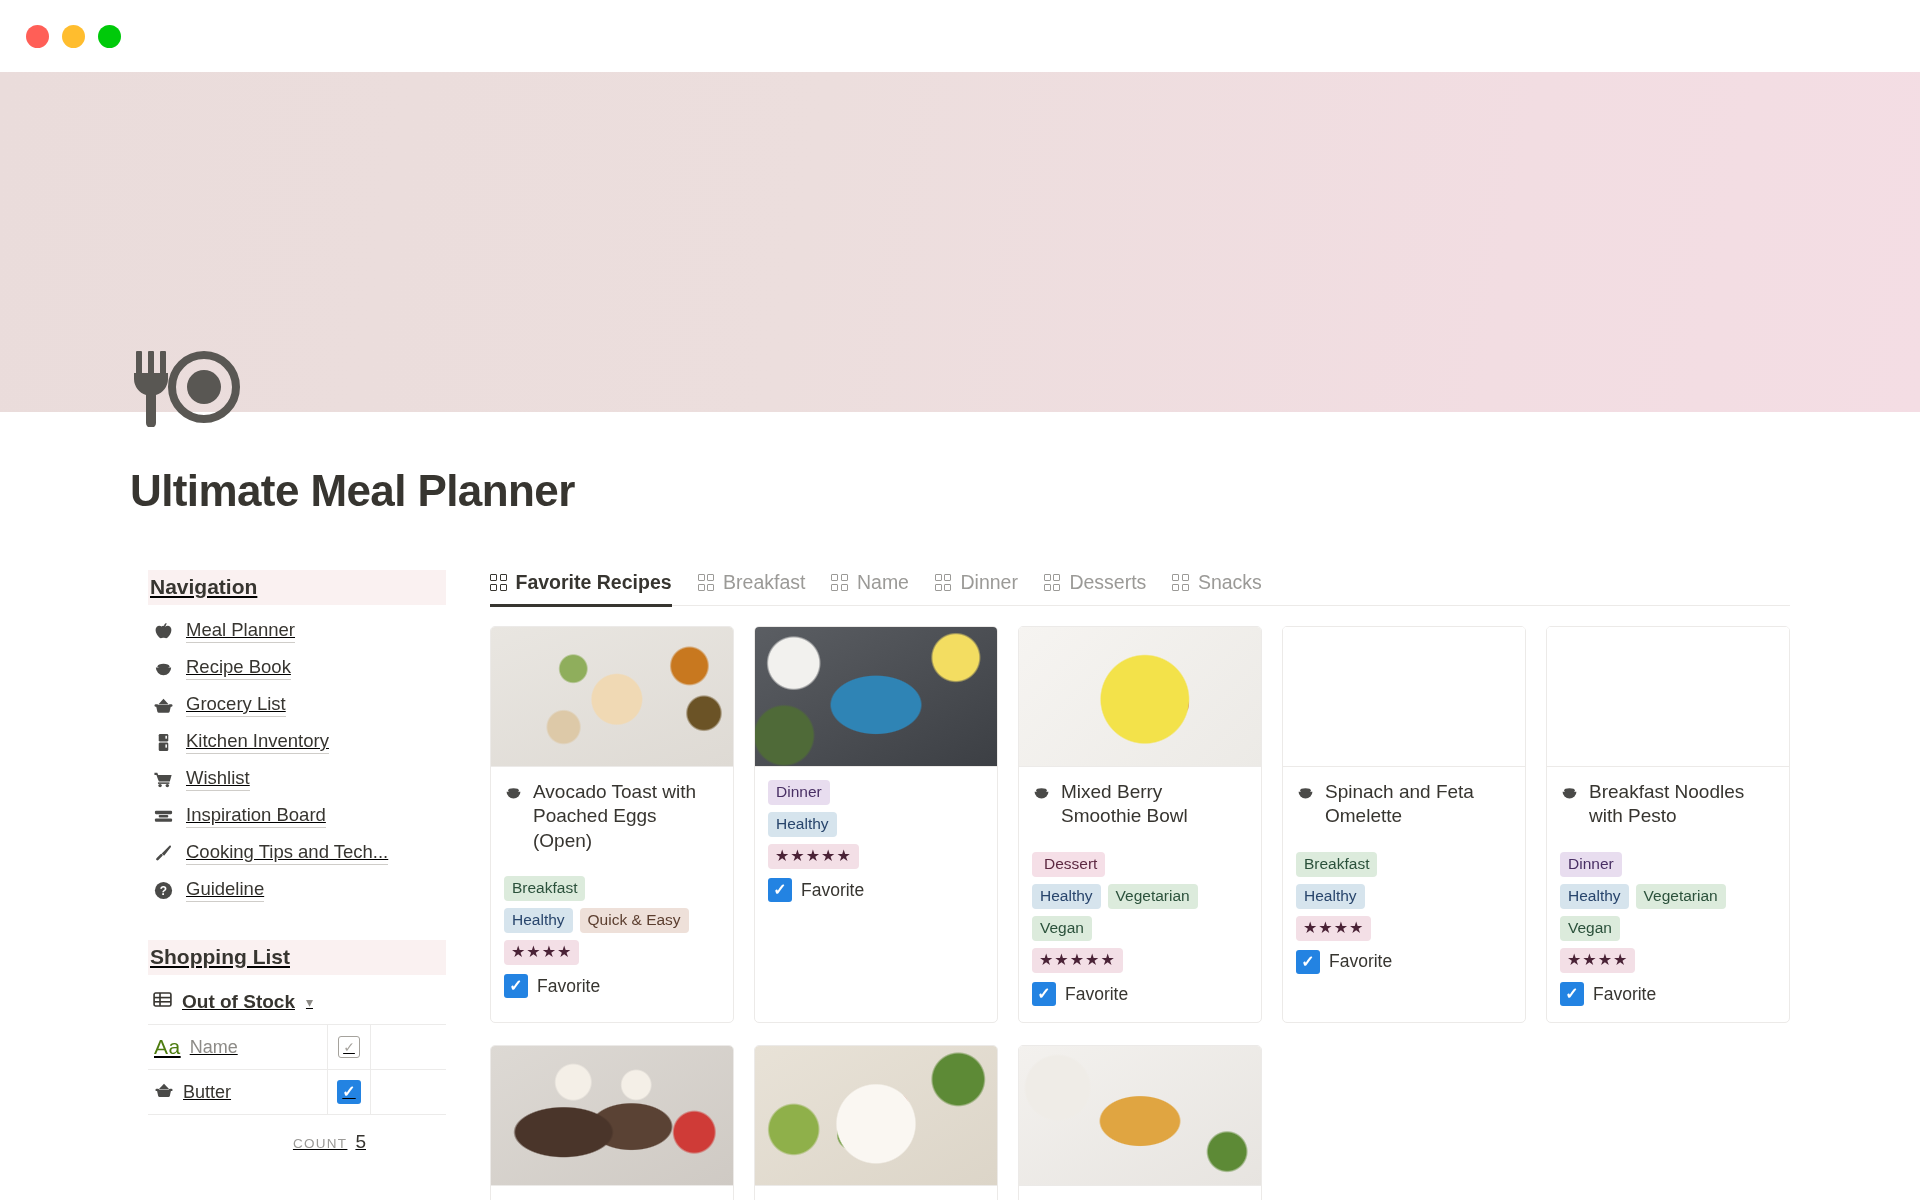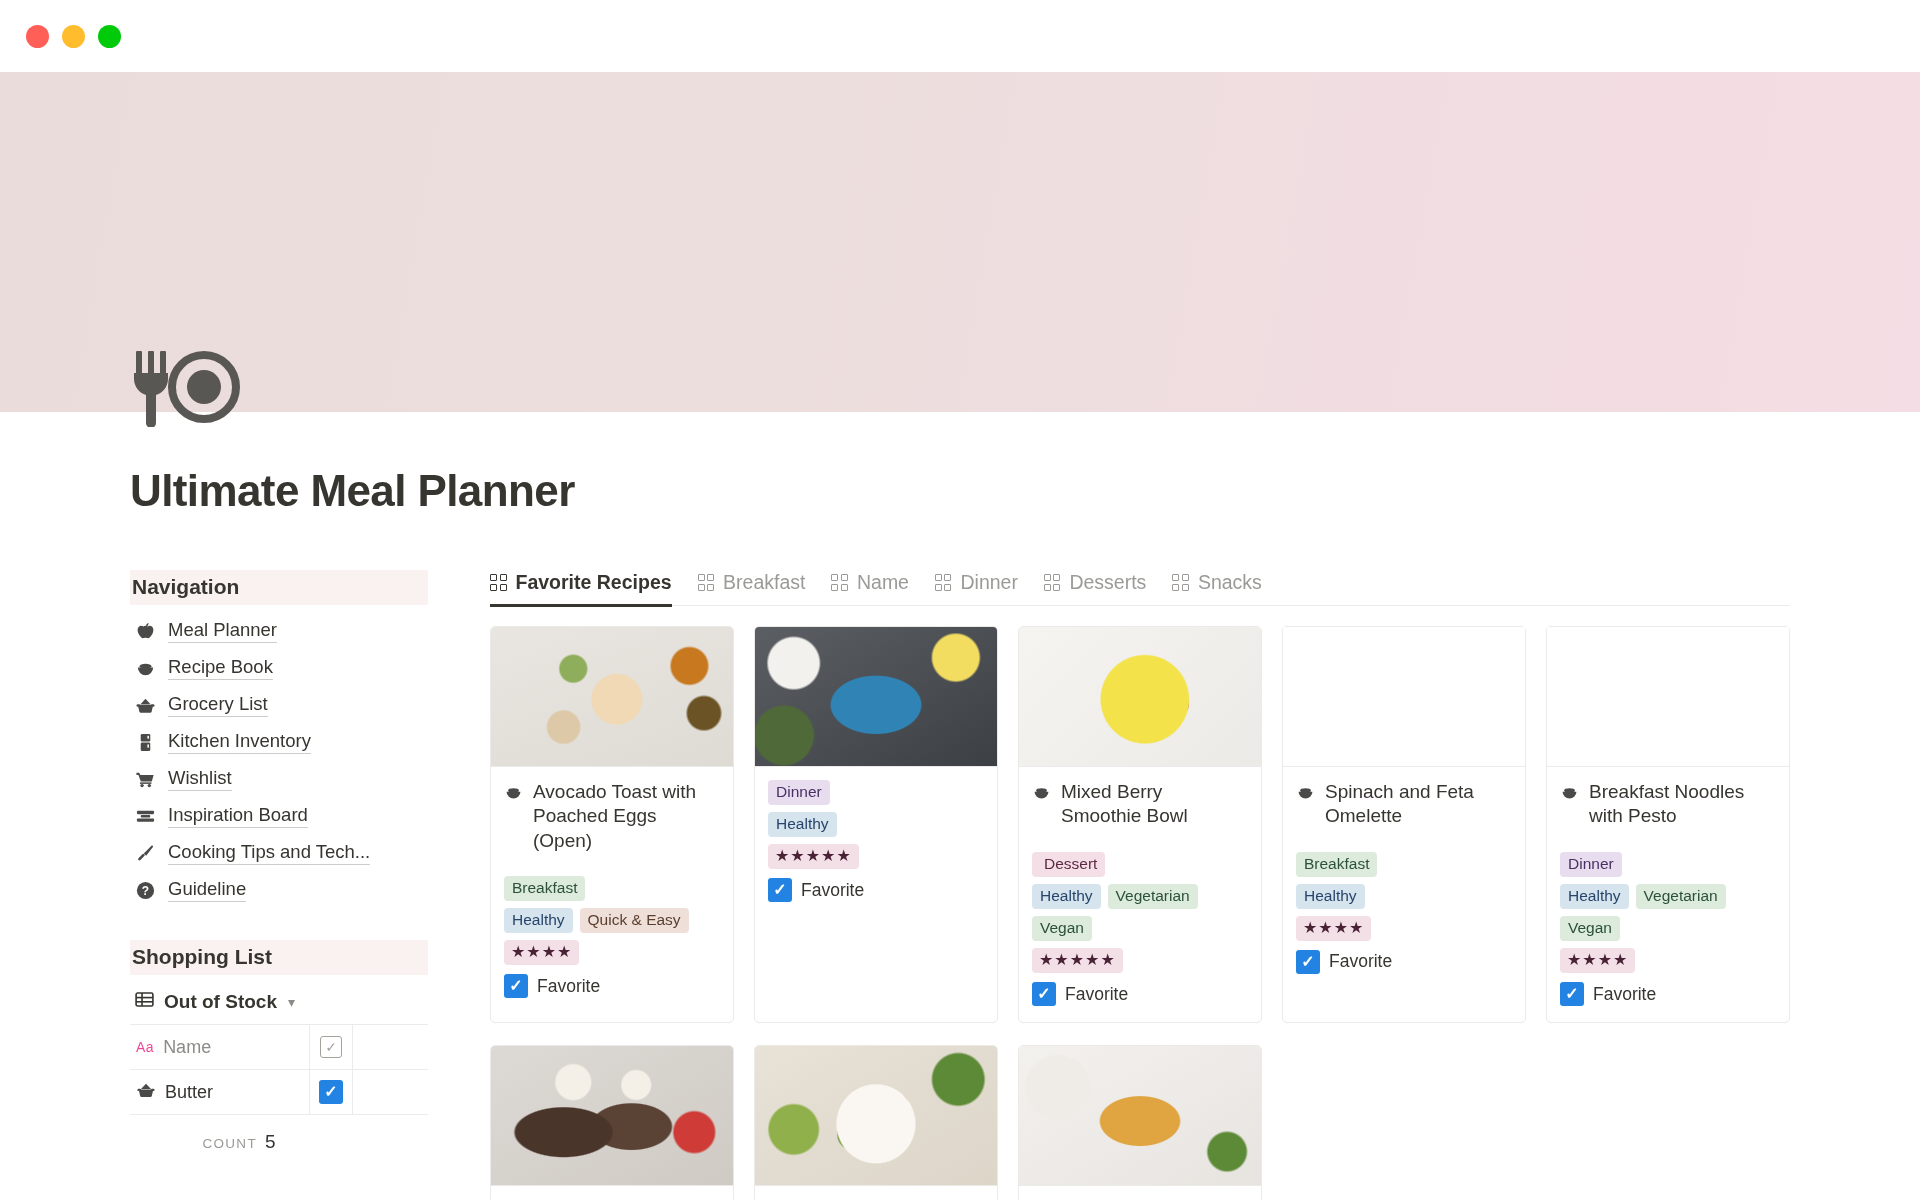--- a/index.html
+++ b/index.html
@@ -33,21 +33,21 @@
     width: 112px; height: 80px;
   }
   .page-title {
     position: absolute; left: 130px; top: 466px;
     font-size: 44px; font-weight: bold; letter-spacing: -0.6px;
     color: #373530;
   }
 
   
   .sidebar {
-    position: absolute; left: 130px; top: 570px; width: 298px;
+    position: absolute; left: 148px; top: 570px; width: 298px; text-decoration: underline;
   }
   .section-head {
     background: #faf1f1;
     font-size: 21px; font-weight: bold; color: #373530;
     padding: 5px 0 6px 2px;
     margin-bottom: 12px;
   }
   .nav-list { display: flex; flex-direction: column; gap: 8px; }
   .nav-item {
     display: flex; align-items: center; gap: 12px;
@@ -82,35 +82,35 @@
   }
   .mt-c1 {
     flex: 0 0 180px; display: flex; align-items: center; gap: 9px;
     padding-left: 6px; border-right: 1px solid #ecebea;
   }
   .mt-c2 {
     flex: 0 0 43px; display: flex; align-items: center; justify-content: center;
     border-right: 1px solid #ecebea;
   }
   .mt-c3 { flex: 1 1 auto; }
-  .mt-type { font-size: 14px; color: #ec4899; letter-spacing: .5px; }
+  .mt-type { font-size: 21px; color: #4d7c0f; letter-spacing: .5px; }
   .mt-name { font-size: 18px; color: #8d8b87; }
   .mt-name.val { color: #373530; }
   .cb-empty {
     width: 22px; height: 22px; border: 1.6px solid #a5a29c; border-radius: 3px;
     display: flex; align-items: center; justify-content: center;
     color: #a5a29c; font-size: 14px; line-height: 1;
   }
   .cb-checked {
     width: 24px; height: 24px; background: #2383e2; border-radius: 3px;
     display: flex; align-items: center; justify-content: center;
     color: #fff; font-size: 16px; font-weight: bold; line-height: 1;
   }
   .count-row {
-    display: flex; align-items: baseline; justify-content: center; gap: 8px;
+    display: flex; align-items: baseline; justify-content: flex-end; gap: 8px;
     padding-top: 16px; padding-right: 80px;
   }
   .count-label { font-size: 13.5px; letter-spacing: 1.3px; color: #9b9a97; }
   .count-value { font-size: 19px; color: #373530; font-weight: 500; }
 
   
   .main { position: absolute; left: 490px; top: 560px; width: 1300px; }
 
   .tabbar {
     display: flex; align-items: flex-end; gap: 26px;

